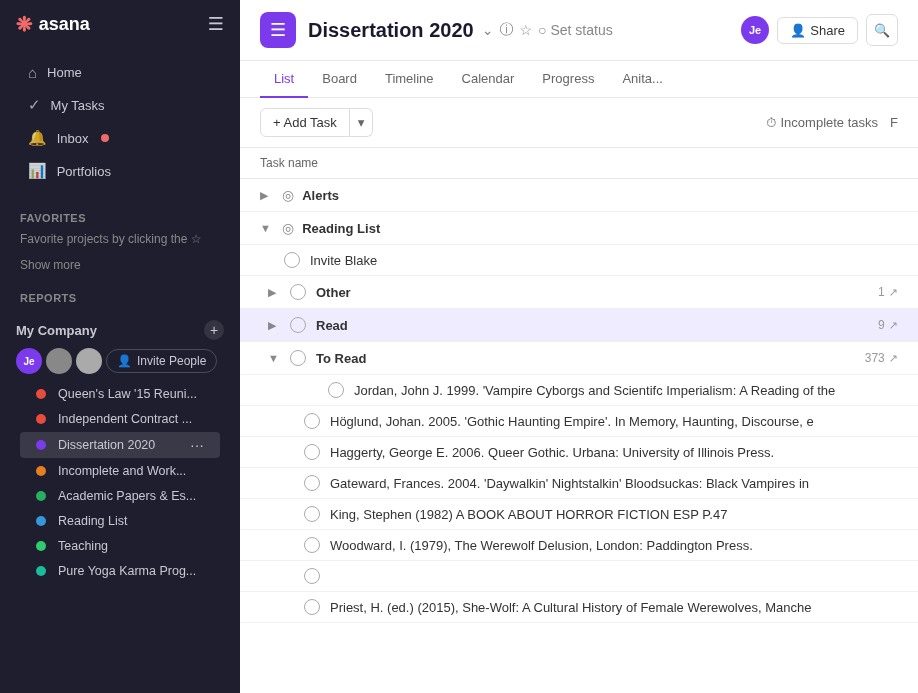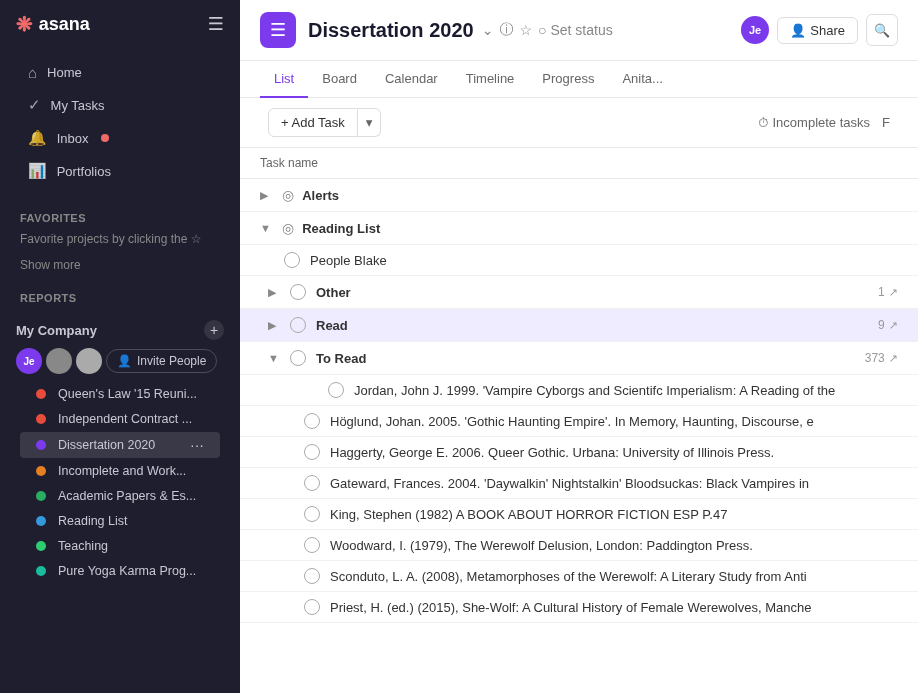--- a/index.html
+++ b/index.html
@@ -48,21 +48,21 @@
     .user-avatar-header { width: 28px; height: 28px; border-radius: 50%; background: #7c3aed; display: flex; align-items: center; justify-content: center; font-size: 11px; font-weight: bold; color: #fff; }
     .share-btn { display: flex; align-items: center; gap: 4px; padding: 5px 12px; border: 1px solid #ddd; border-radius: 6px; font-size: 13px; cursor: pointer; color: #333; }
     .search-btn { width: 32px; height: 32px; border: 1px solid #ddd; border-radius: 6px; display: flex; align-items: center; justify-content: center; cursor: pointer; color: #666; }
 
     
     .tabs { display: flex; align-items: center; gap: 0; padding: 0 20px; border-bottom: 1px solid #e8e8e8; }
     .tab { padding: 10px 14px; font-size: 13px; color: #666; cursor: pointer; border-bottom: 2px solid transparent; margin-bottom: -1px; }
     .tab.active { color: #7c3aed; border-bottom-color: #7c3aed; font-weight: 500; }
 
     
-    .toolbar { display: flex; align-items: center; justify-content: space-between; padding: 10px 28px; border-bottom: 1px solid #e8e8e8; gap: 6px; }
+    .toolbar { display: flex; align-items: center; justify-content: space-between; padding: 10px 20px; border-bottom: 1px solid #e8e8e8; gap: 6px; }
     .add-task-group { display: flex; align-items: center; }
     .add-task-btn { display: flex; align-items: center; gap: 6px; padding: 6px 12px; border: 1px solid #ddd; border-radius: 6px 0 0 6px; font-size: 13px; cursor: pointer; background: #fff; color: #333; }
     .add-task-dropdown { padding: 6px 8px; border: 1px solid #ddd; border-left: none; border-radius: 0 6px 6px 0; cursor: pointer; background: #fff; color: #666; }
     .toolbar-right { display: flex; align-items: center; gap: 12px; }
     .incomplete-tasks { display: flex; align-items: center; gap: 4px; font-size: 13px; color: #666; cursor: pointer; }
     .filter-btn { display: flex; align-items: center; gap: 4px; font-size: 13px; color: #666; cursor: pointer; }
 
     
     .task-list { flex: 1; overflow-y: auto; }
     .task-header-row { display: flex; align-items: center; padding: 8px 20px; border-bottom: 1px solid #e8e8e8; font-size: 12px; color: #666; }
@@ -204,24 +204,24 @@
   </div>
 
   <div class="tabs">
     <div class="tab active">
       <span>List</span>
     </div>
     <div class="tab">
       <span>Board</span>
     </div>
     <div class="tab">
+      <span>Timeline</span>
+    </div>
+    <div class="tab">
       <span>Calendar</span>
-    </div>
-    <div class="tab">
-      <span>Timeline</span>
     </div>
     <div class="tab">
       <span>Progress</span>
     </div>
     <div class="tab">
       <span>Anita...</span>
     </div>
   </div>
 
   <div class="toolbar">
@@ -255,21 +255,21 @@
     </div>
 
     <div class="section-row">
       <span class="section-chevron">▼</span>
       <span class="section-icon">◎</span>
       <span class="section-name">Reading List</span>
     </div>
 
     <div class="task-row">
       <div class="task-check"></div>
-      <span class="task-text">People Blake</span>
+      <span class="task-text">Invite Blake</span>
     </div>
 
     <div class="sub-section-row">
       <span class="section-chevron">▶</span>
       <div class="task-check"></div>
       <span class="section-name">Other</span>
       <span class="section-count">1</span>
       <span class="subtask-indicator">↗</span>
     </div>
 
@@ -308,20 +308,19 @@
     <div class="task-row" style="padding-left:64px;">
       <div class="task-check"></div>
       <span class="task-text">King, Stephen (1982) A BOOK ABOUT HORROR FICTION ESP P.47</span>
     </div>
     <div class="task-row" style="padding-left:64px;">
       <div class="task-check"></div>
       <span class="task-text">Woodward, I. (1979), The Werewolf Delusion, London: Paddington Press.</span>
     </div>
     <div class="task-row" style="padding-left:64px;">
       <div class="task-check"></div>
-      <span class="task-text">Sconduto, L. A. (2008), Metamorphoses of the Werewolf: A Literary Study from Anti</span>
     </div>
     <div class="task-row" style="padding-left:64px;">
       <div class="task-check"></div>
       <span class="task-text">Priest, H. (ed.) (2015), She-Wolf: A Cultural History of Female Werewolves, Manche</span>
     </div>
   </div>
 </div>
 
 </body></html>

